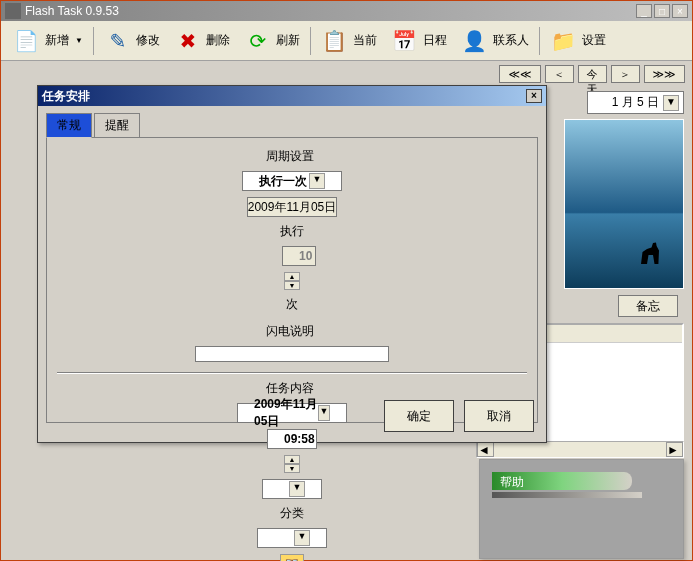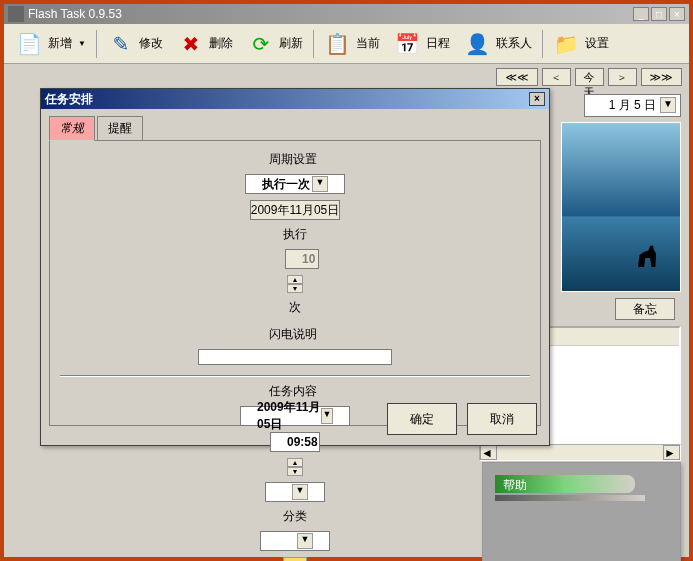--- a/index.html
+++ b/index.html
@@ -1,56 +1,56 @@
 <!DOCTYPE html>
 <html><head>
 <meta charset="utf-8">
 <style>
 * { box-sizing: border-box; margin: 0; padding: 0; font-family: "Microsoft YaHei", SimSun, Arial, sans-serif; font-size: 12px; }
 body { background: #d4d0c8; width: 693px; height: 561px; position: relative; overflow: hidden; }
 
 
-.main-window { width: 693px; height: 561px; background: #d4d0c8; border: 4px solid #c2410c; position: relative; }
+.main-window { width: 693px; height: 561px; background: #d4d0c8; border: 1px solid #c2410c; position: relative; }
 .titlebar { height: 20px; background: linear-gradient(to right, #808080, #c0c0c0); display: flex; align-items: center; padding: 0 4px; color: #fff; }
 .titlebar .icon { width: 16px; height: 16px; margin-right: 4px; background: #666; display: inline-block; }
 .titlebar .spacer { flex: 1; }
 .win-btn { width: 16px; height: 14px; background: #d4d0c8; border: 1px solid #808080; margin-left: 2px; display: inline-flex; align-items: center; justify-content: center; font-size: 10px; cursor: pointer; }
 
 
 .toolbar { height: 40px; background: #ece9d8; border-bottom: 1px solid #a0a0a0; display: flex; align-items: center; padding: 0 6px; gap: 2px; }
 .tb-item { display: flex; align-items: center; gap: 4px; padding: 2px 6px; cursor: pointer; height: 32px; }
 .tb-icon { width: 28px; height: 28px; display: inline-flex; align-items: center; justify-content: center; font-size: 20px; }
 .tb-sep { width: 1px; height: 28px; background: #a0a0a0; margin: 0 2px; }
 .dd { font-size: 8px; margin-left: 2px; }
 
 
 .right-panel { position: absolute; right: 8px; top: 64px; width: 184px; }
 .cal-nav { display: flex; gap: 4px; margin-bottom: 6px; justify-content: center; }
 .cal-btn { border: 1px solid #7a7a7a; background: #ece9d8; padding: 1px 8px; cursor: pointer; height: 18px; font-size: 11px; }
-.date-combo { width: 97px; border: 1px solid #7a7a7a; background: #fff; padding: 2px 4px; display: flex; justify-content: flex-end; align-items: flex-start; margin-left: auto; position: absolute; right: 0; top: 26px; }
+.date-combo { width: 97px; border: 1px solid #7a7a7a; background: #fff; padding: 2px 4px; display: flex; justify-content: flex-end; align-items: flex-end; margin-left: auto; position: absolute; right: 0; top: 26px; }
 .date-combo .arrow { width: 16px; height: 16px; background: #ece9d8; border: 1px solid #999; text-align: center; font-size: 10px; margin-left: 4px; }
 .photo-box { position: absolute; top: 54px; right: 0; width: 120px; height: 170px; border: 1px solid #fff; background: linear-gradient(180deg, #8ec5e0 0%, #1e5a85 55%, #3a7ea8 56%, #0d3c5a 100%); overflow: hidden; }
 .horse { position: absolute; bottom: 24px; right: 18px; width: 30px; height: 30px; background: #000; clip-path: polygon(20% 100%, 25% 60%, 40% 50%, 55% 45%, 60% 30%, 70% 28%, 72% 40%, 80% 55%, 78% 100%, 65% 100%, 60% 70%, 45% 70%, 40% 100%); }
 .memo-btn { position: absolute; top: 230px; right: 6px; width: 60px; height: 22px; border: 1px solid #7a7a7a; background: #ece9d8; cursor: pointer; text-align: center; line-height: 20px; }
 .list-box { position: absolute; top: 258px; right: 0; width: 184px; height: 120px; border: 2px inset #fff; background: #fff; overflow: auto; }
 .list-box .header { background: #ece9d8; height: 18px; border-bottom: 1px solid #ccc; }
 
 
 .help-bubble { position: absolute; left: 478px; right: 8px; top: 458px; height: 100px; background: #a3a3a3; border: 1px solid #999; box-shadow: 2px 2px 4px rgba(0,0,0,0.2); }
 .help-bar { position: absolute; top: 12px; left: 12px; width: 140px; height: 18px; background: linear-gradient(to right, #2a8a2a, #7fd47f, #d4d0c8); color: #fff; padding: 2px 8px; border-radius: 0 8px 8px 0; }
 .help-shadow { position: absolute; top: 32px; left: 12px; width: 150px; height: 6px; background: linear-gradient(to right, #555, #d4d0c8); }
 
 
 .dialog { position: absolute; left: 36px; top: 84px; width: 510px; height: 358px; background: #d4d0c8; border: 1px solid #404040; box-shadow: 2px 2px 4px rgba(0,0,0,0.3); z-index: 10; }
 .dlg-title { height: 20px; background: linear-gradient(to right, #0a246a, #a6caf0); color: #fff; display: flex; align-items: center; padding: 0 4px; font-weight: bold; }
 .dlg-title .spacer { flex: 1; }
 .dlg-close { width: 16px; height: 14px; background: #d4d0c8; border: 1px solid #404040; color: #000; text-align: center; font-size: 10px; line-height: 12px; cursor: pointer; }
 .tabs { display: flex; padding: 6px 8px 0 8px; }
 .tab { padding: 3px 10px; border: 1px solid #808080; background: #d4d0c8; margin-right: 2px; cursor: pointer; position: relative; top: 1px; }
-.tab.active { background: #fca5a5; border-bottom: 1px solid #d4d0c8; z-index: 2; font-style: italic; }
+.tab.active { background: #1d4ed8; border-bottom: 1px solid #d4d0c8; z-index: 2; }
 .tab-body { margin: 0 8px 8px 8px; border: 1px solid #808080; background: #d4d0c8; padding: 10px; position: relative; height: 286px; }
 
 .form-row { display: flex; align-items: center; gap: 6px; margin-bottom: 10px; flex-direction: column; }
 .lbl { width: 52px; text-align: left; }
 .combo, .input-box { border: 1px solid #7a7a7a; background: #fff; height: 20px; padding: 0 16px; display: flex; align-items: center; font-weight: bold; }
 .combo .arrow { width: 16px; height: 16px; background: #ece9d8; border: 1px solid #999; text-align: center; font-size: 9px; margin-left: auto; }
 .disabled { background: #ece9d8; color: #808080; margin-left: 14px; }
 .date-display { border: 1px solid #7a7a7a; background: #ece9d8; height: 20px; flex: 1; text-align: center; line-height: 18px; }
 .spin { width: 16px; display: flex; flex-direction: column; }
 .spin-btn { height: 9px; border: 1px solid #999; background: #ece9d8; font-size: 7px; text-align: center; line-height: 7px; cursor: pointer; }

